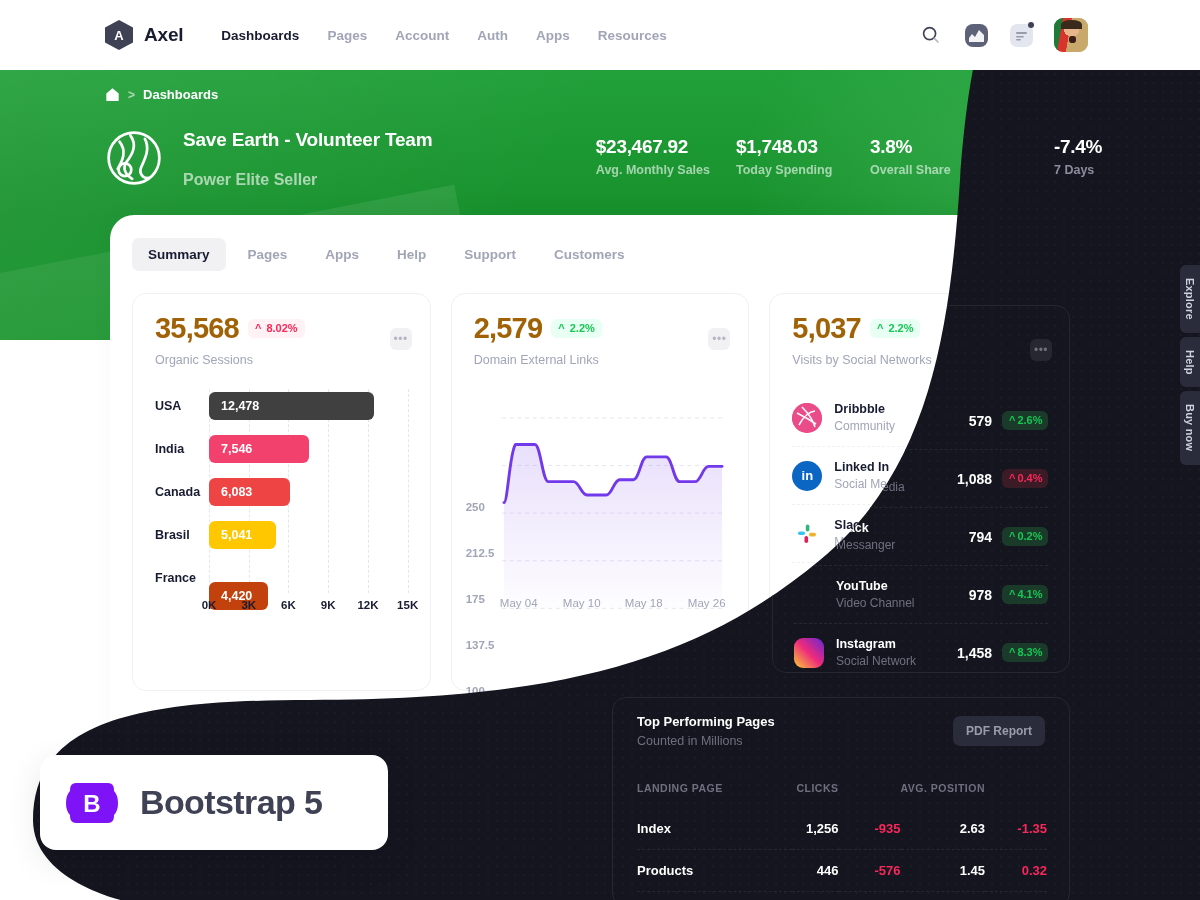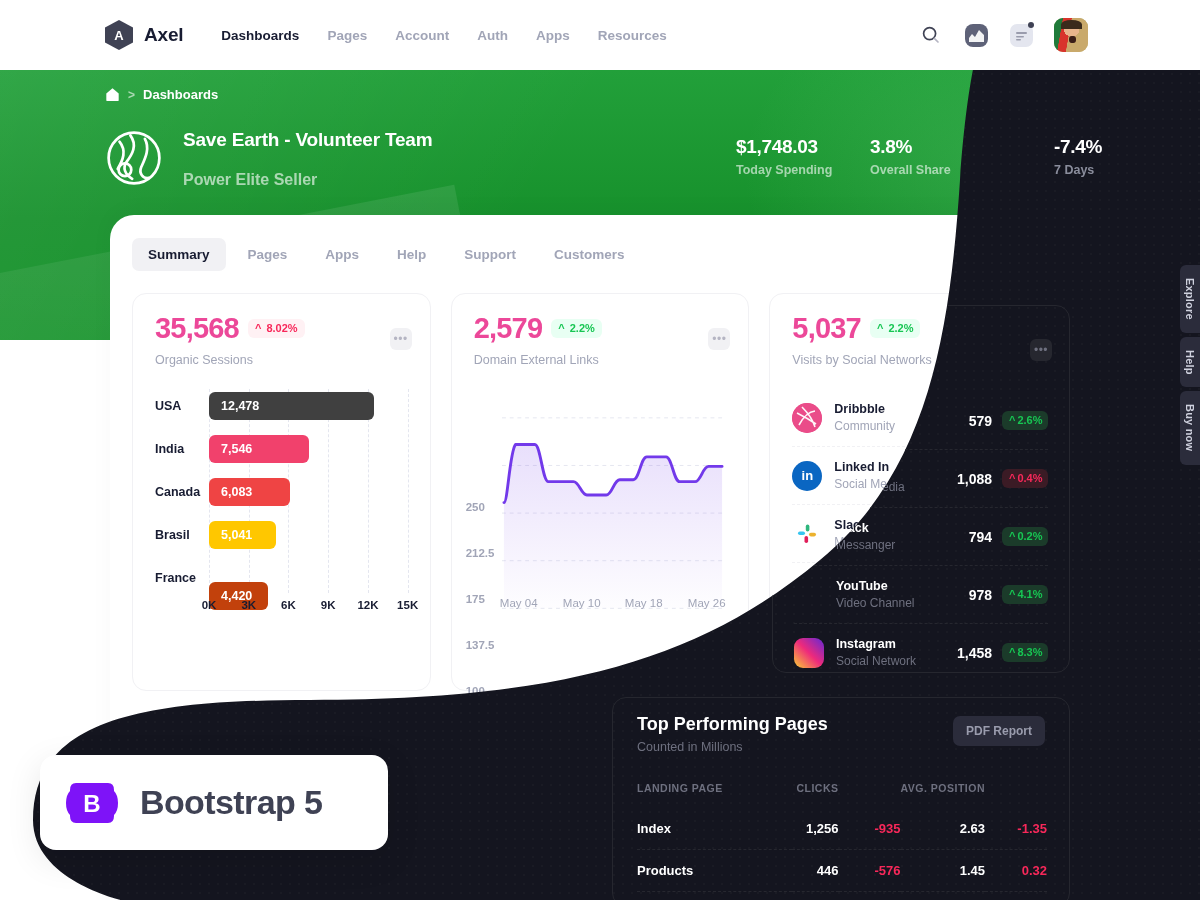--- a/index.html
+++ b/index.html
@@ -92,21 +92,21 @@
   .tab { font-size:13.5px; font-weight:600; color:#a1a5b7; padding:9px 16px; border-radius:7px; cursor:pointer; white-space:nowrap; }
   .tab.active { background:#f1f1f4; color:#181c32; font-weight:700; }
 
   .cards-row { display:flex; gap:20px; padding:22px 22px 0 22px; }
   .card {
     background:#ffffff; border:1px solid #f1f1f4; border-radius:14px;
     flex:1; position:relative; min-width:0;
   }
   .card-head { padding:20px 22px 0 22px; }
   .kpi-line { display:flex; align-items:center; gap:9px; }
-  .kpi-num { font-size:29px; font-weight:700; letter-spacing:-0.8px; color:#ec4899; line-height:1; }
+  .kpi-num { font-size:29px; font-weight:700; letter-spacing:-0.8px; color:#a16207; line-height:1; }
   .pill { font-size:11px; font-weight:700; padding:4px 7px; border-radius:6px; display:inline-flex; align-items:center; gap:2px; line-height:1; }
   .pill.up { background:#e8fff3; color:#17c653; }
   .pill.down { background:#fff1f4; color:#f8285a; }
   .kpi-sub { font-size:12.5px; font-weight:500; color:#a1a5b7; margin-top:10px; }
   .dots-btn {
     position:absolute; right:18px; top:34px; width:22px; height:22px;
     border-radius:6px; background:#f1f1f4; color:#b5b5c3;
     display:flex; align-items:center; justify-content:center;
     font-size:12px; letter-spacing:0.5px; cursor:pointer; line-height:0.5;
   }
@@ -136,21 +136,21 @@
   .srow:last-child { border-bottom:none; }
   .sicon { width:30px; height:30px; border-radius:9px; flex:none; margin-right:12px; display:flex; align-items:center; justify-content:center; overflow:hidden; }
   .sname { font-size:12.5px; font-weight:700; color:#181c32; }
   .sdesc { font-size:12px; font-weight:500; color:#a1a5b7; margin-top:3px; }
   .sval { margin-left:auto; font-size:14px; font-weight:700; color:#181c32; }
   .spill { margin-left:10px; width:46px; text-align:center; }
 
   
   .tables-row { display:flex; gap:20px; padding:24px 22px 0 22px; }
   .tcard { flex:1; background:#fff; border:1px solid #f1f1f4; border-radius:14px; padding:20px 20px 0 20px; min-width:0; position:relative; }
-  .tcard-title { font-size:18px; font-weight:700; color:#181c32; }
+  .tcard-title { font-size:13px; font-weight:700; color:#181c32; }
   .tcard-sub { font-size:12.5px; font-weight:500; color:#a1a5b7; margin-top:5px; }
   .pdf-btn {
     position:absolute; right:20px; top:22px;
     background:#f9f9f9; color:#7e8299; font-size:12px; font-weight:600;
     padding:8px 13px; border-radius:7px; cursor:pointer; white-space:nowrap;
   }
   table { width:100%; border-collapse:collapse; margin-top:18px; }
   thead th {
     font-size:10.5px; font-weight:600; color:#b5b5c3; letter-spacing:0.5px;
     text-transform:uppercase; padding-bottom:14px; text-align:right; white-space:nowrap;
@@ -291,20 +291,24 @@
         <path d="M44 11 C50 22 44 33 40 42 C37 49 42 55 48 54" fill="none" stroke="#fff" stroke-width="3" stroke-linecap="round"></path>
         <circle cx="22" cy="45" r="7" fill="none" stroke="#fff" stroke-width="3"></circle>
       </svg>
       <div>
         <div class="team-name">Save Earth - Volunteer Team</div>
         <div class="team-sub">Power Elite Seller</div>
       </div>
     </div>
 
     <div class="hero-stats">
+      <div class="hstat">
+        <div class="hstat-val">$23,467.92</div>
+        <div class="hstat-lbl">Avg. Monthly Sales</div>
+      </div>
       <div class="hstat">
         <div class="hstat-val">$1,748.03</div>
         <div class="hstat-lbl">Today Spending</div>
       </div>
       <div class="hstat">
         <div class="hstat-val">3.8%</div>
         <div class="hstat-lbl">Overall Share</div>
       </div>
       <div class="hstat">
         <div class="hstat-val">-7.4%</div>

